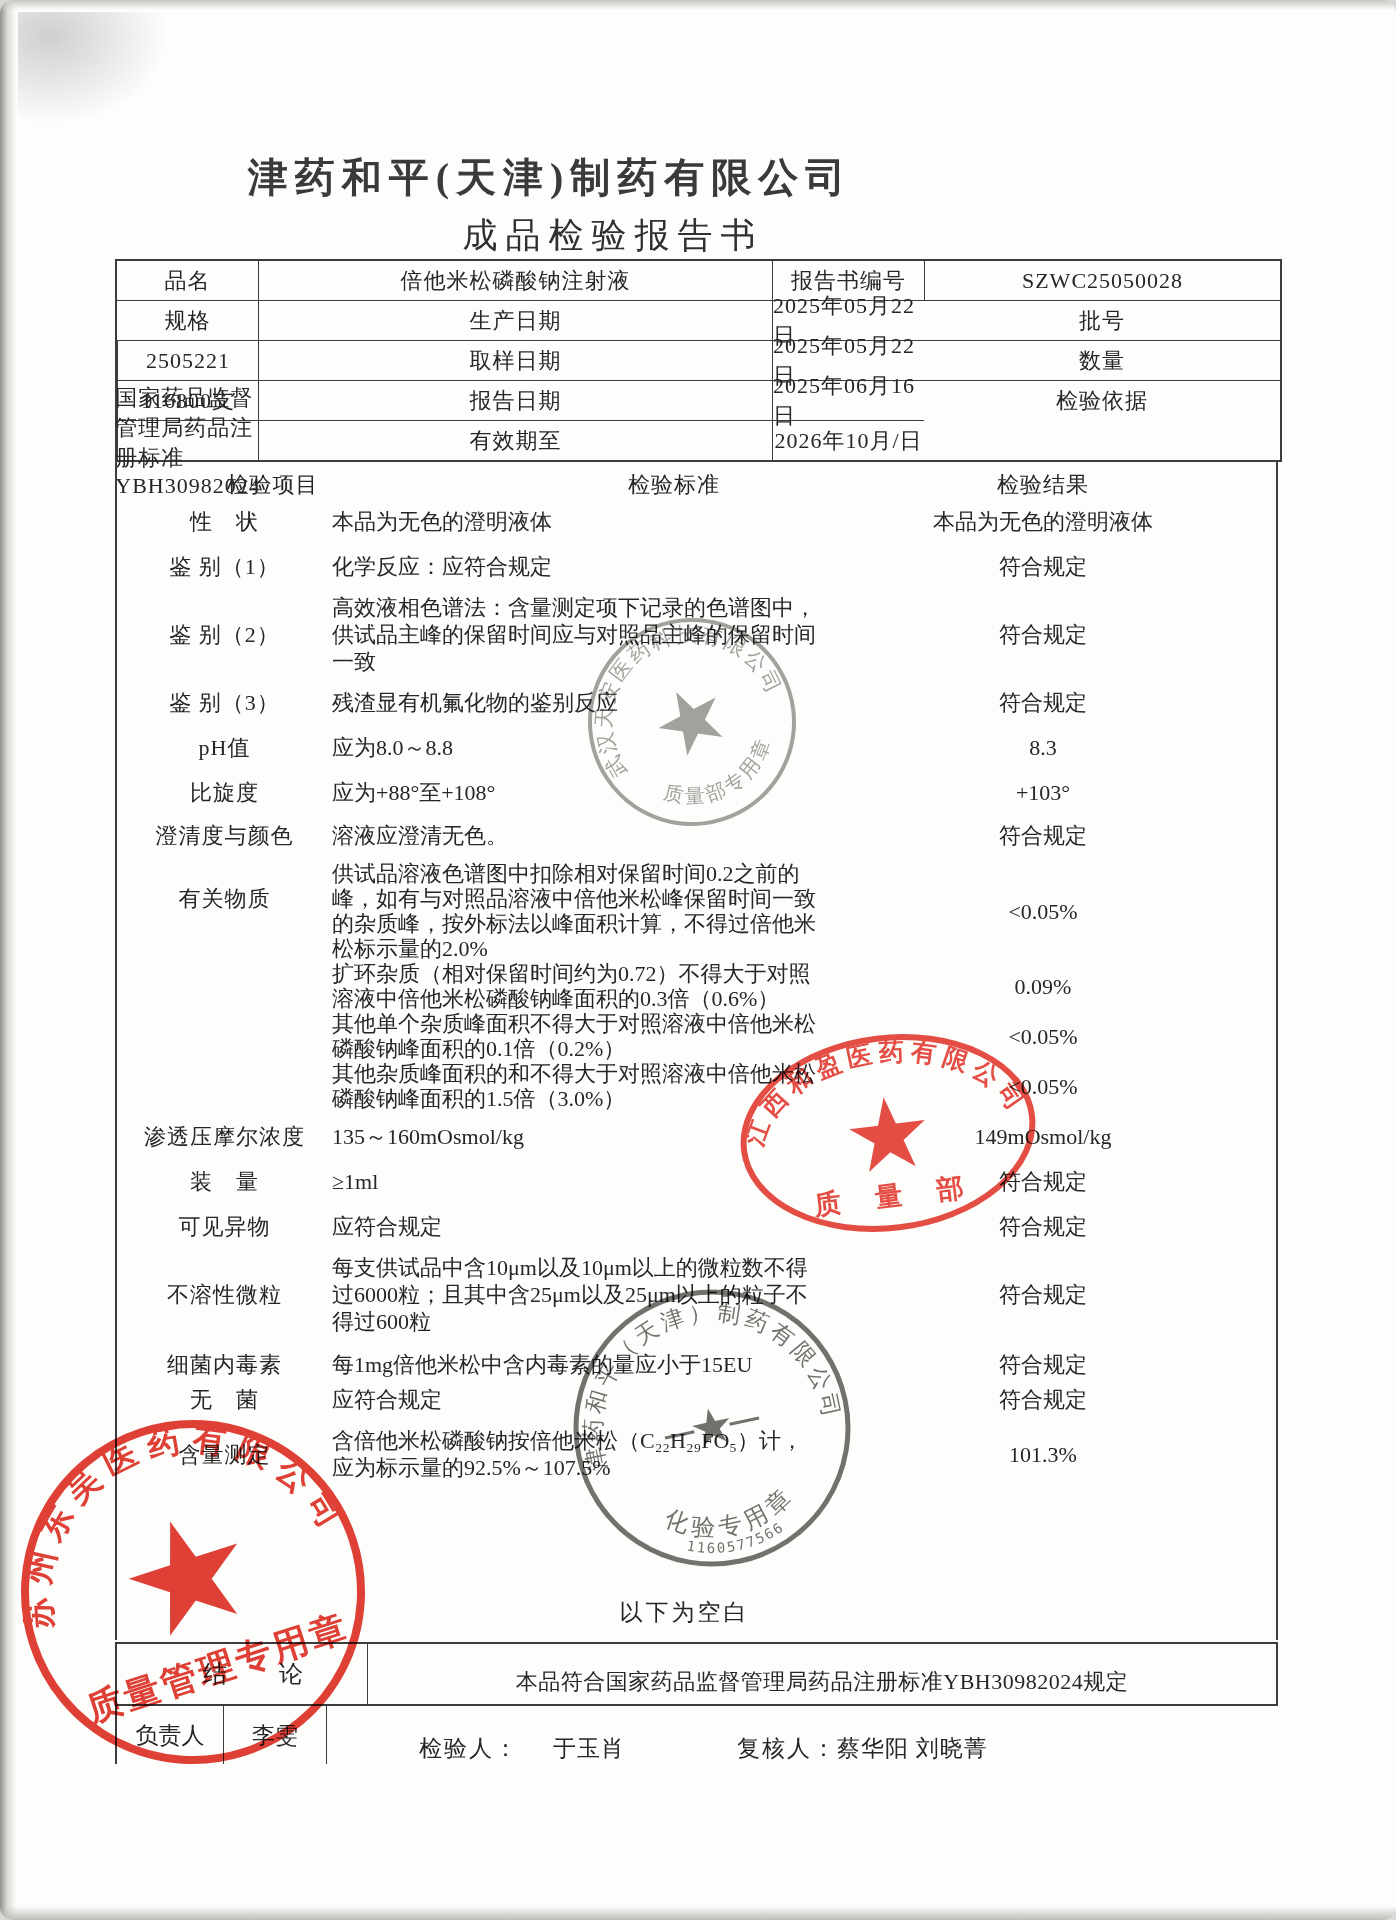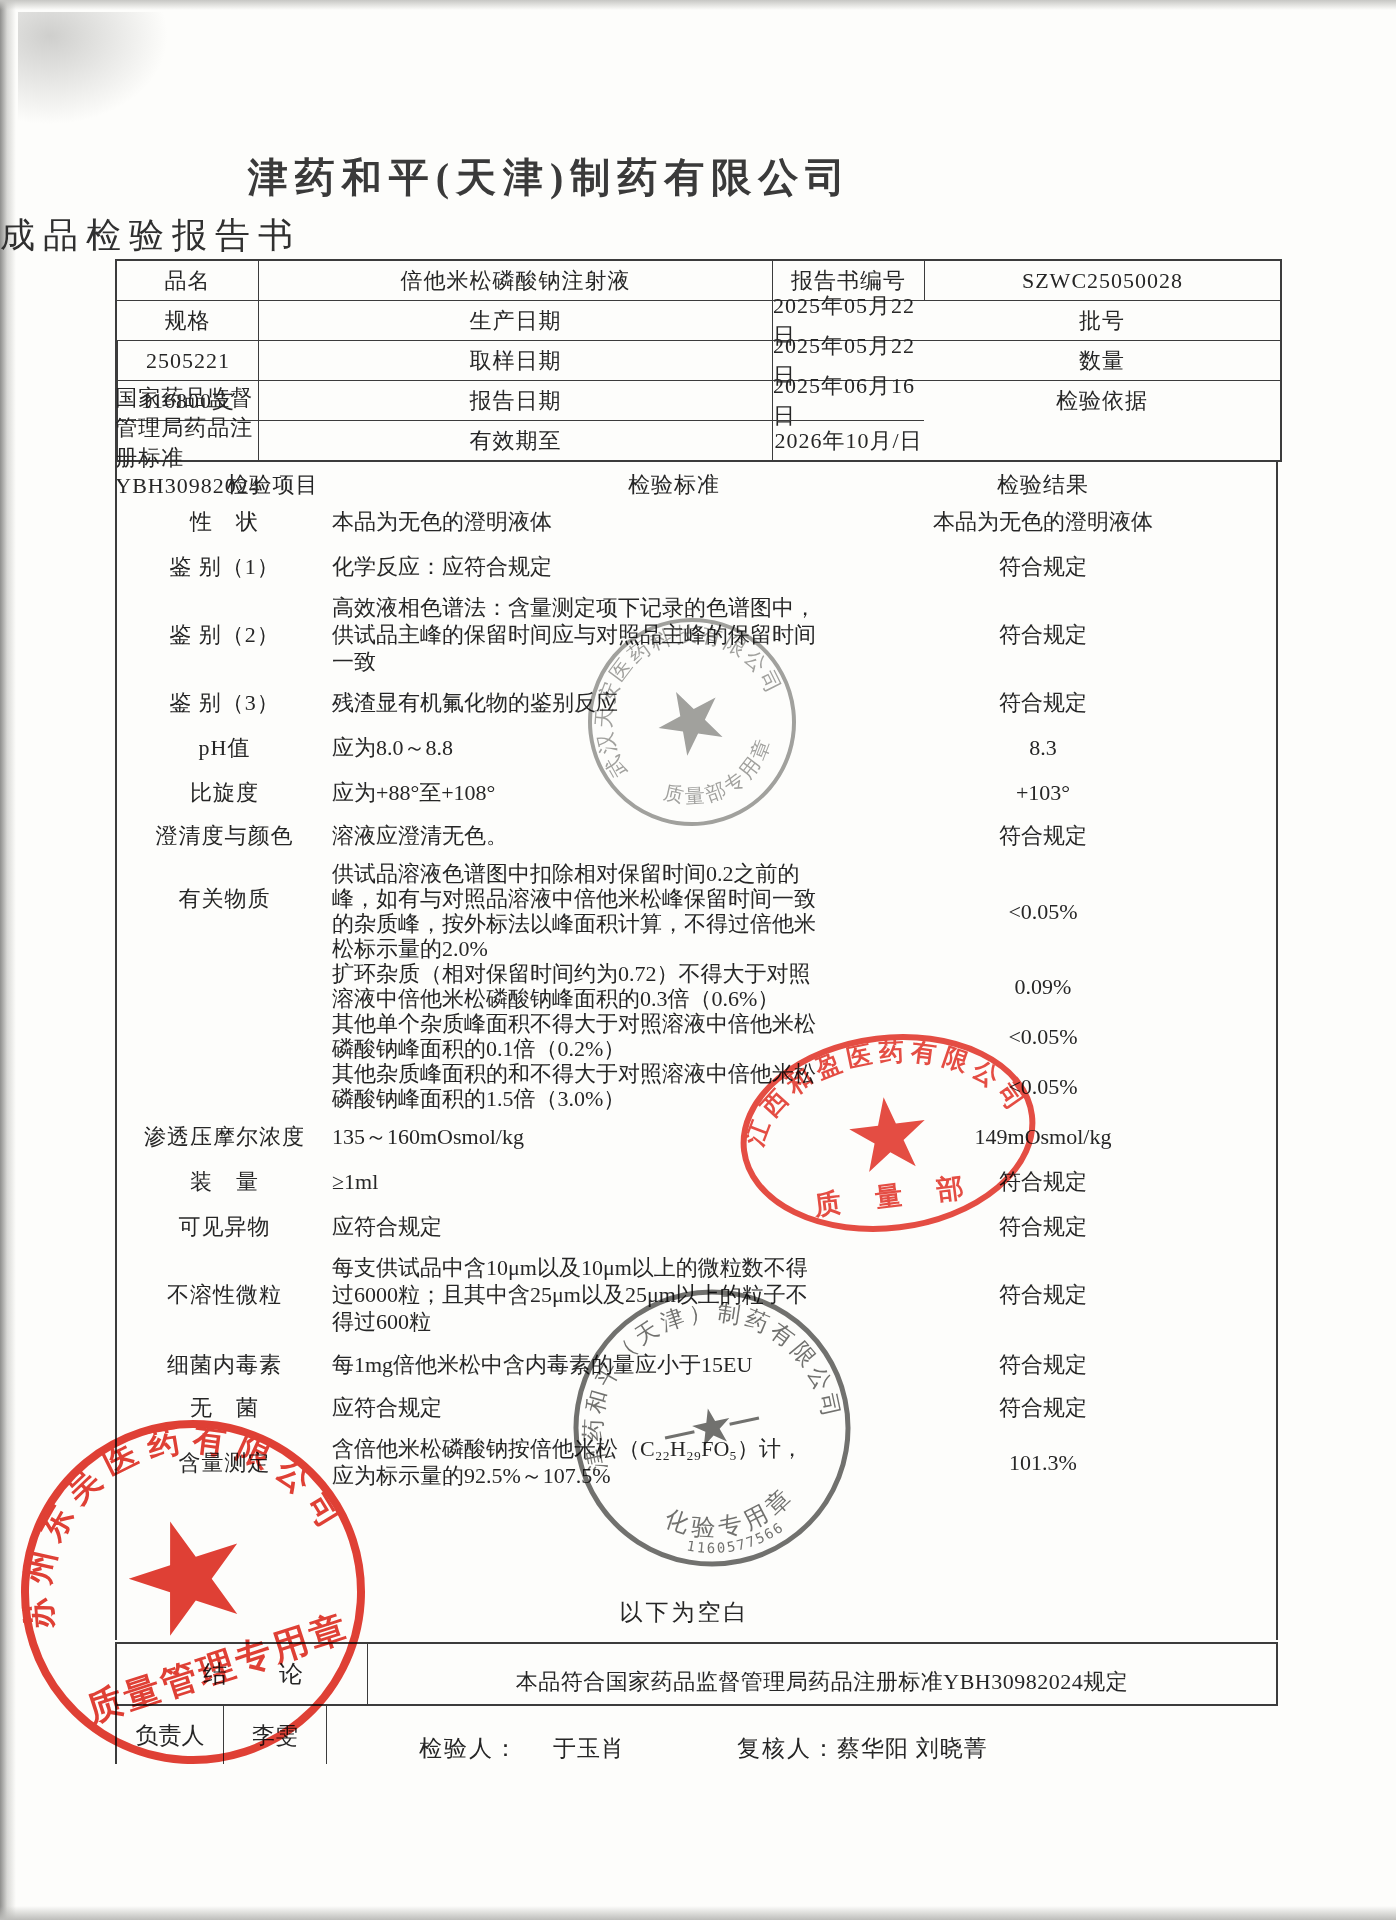--- a/index.html
+++ b/index.html
@@ -1,34 +1,34 @@
 <!DOCTYPE html>
 <html><head>
 <meta charset="utf-8">
 <style>
   html,body{margin:0;padding:0;background:#d8d8d6;}
   .page{
     position:relative;width:1396px;height:1920px;margin:0 auto;
     background:#fdfdfb;overflow:hidden;
-    font-family:"Liberation Serif","DejaVu Serif",serif;color:#262626;
+    font-family:"Liberation Serif","DejaVu Serif",serif;color:#262626;border-radius:13px;
   }
   
   .edge-left{position:absolute;left:0;top:0;width:16px;height:100%;
     background:linear-gradient(90deg,#8f8f8d,#d9d9d6 45%,rgba(253,253,251,0));pointer-events:none;}
   .edge-top{position:absolute;left:0;top:0;width:100%;height:10px;
     background:linear-gradient(180deg,#c7c7c4,rgba(253,253,251,0));pointer-events:none;}
   .corner-fold{position:absolute;left:18px;top:12px;width:160px;height:120px;
     background:radial-gradient(ellipse at 20% 20%,rgba(120,120,118,.35),rgba(120,120,118,0) 65%);pointer-events:none;}
   .edge-bottom{position:absolute;left:0;bottom:0;width:100%;height:14px;
     background:linear-gradient(0deg,#bdbdba,rgba(253,253,251,0));pointer-events:none;}
 
   .company{position:absolute;top:150px;left:0;width:1100px;margin:0;text-align:center;
     font-size:40px;font-weight:600;letter-spacing:7px;color:#3a3a3a;}
-  .doc-title{position:absolute;top:212px;left:0;width:1206px;margin:0;text-align:left;
-    font-size:35px;font-weight:500;letter-spacing:8px;color:#303030;}
+  .doc-title{position:absolute;top:212px;left:0;width:1206px;margin:0;text-align:center;
+    font-size:35px;font-weight:500;letter-spacing:8px;color:#303030;padding-left:10px;}
 
   
   .info-table{position:absolute;left:115px;top:259px;width:1163px;
     border:2px solid #3c3c3c;display:grid;
     grid-template-columns:141px 514px 152px 1fr;}
   .info-table .cell{border-top:1px solid #3c3c3c;border-left:1px solid #3c3c3c;
     display:flex;align-items:center;justify-content:center;height:39px;font-size:22px;letter-spacing:1px;}
   .info-table .cell.r0{border-top:none;}
   .info-table .cell.c0{border-left:none;}
 
@@ -196,21 +196,21 @@
     <div class="row" style="margin-top:14px">
       <div class="cn">不溶性微粒</div>
       <div class="cs">每支供试品中含10μm以及10μm以上的微粒数不得过6000粒；且其中含25μm以及25μm以上的粒子不得过600粒</div>
       <div class="cr">符合规定</div>
     </div>
     <div class="row" style="margin-top:16px">
       <div class="cn">细菌内毒素</div>
       <div class="cs">每1mg倍他米松中含内毒素的量应小于15EU</div>
       <div class="cr">符合规定</div>
     </div>
-    <div class="row" style="margin-top:16px">
+    <div class="row" style="margin-top:8px">
       <div class="cn">无　菌</div>
       <div class="cs">应符合规定</div>
       <div class="cr">符合规定</div>
     </div>
     <div class="row" style="margin-top:14px">
       <div class="cn">含量测定</div>
       <div class="cs">含倍他米松磷酸钠按倍他米松（C₂₂H₂₉FO₅）计，应为标示量的92.5%～107.5%</div>
       <div class="cr">101.3%</div>
     </div>
 

